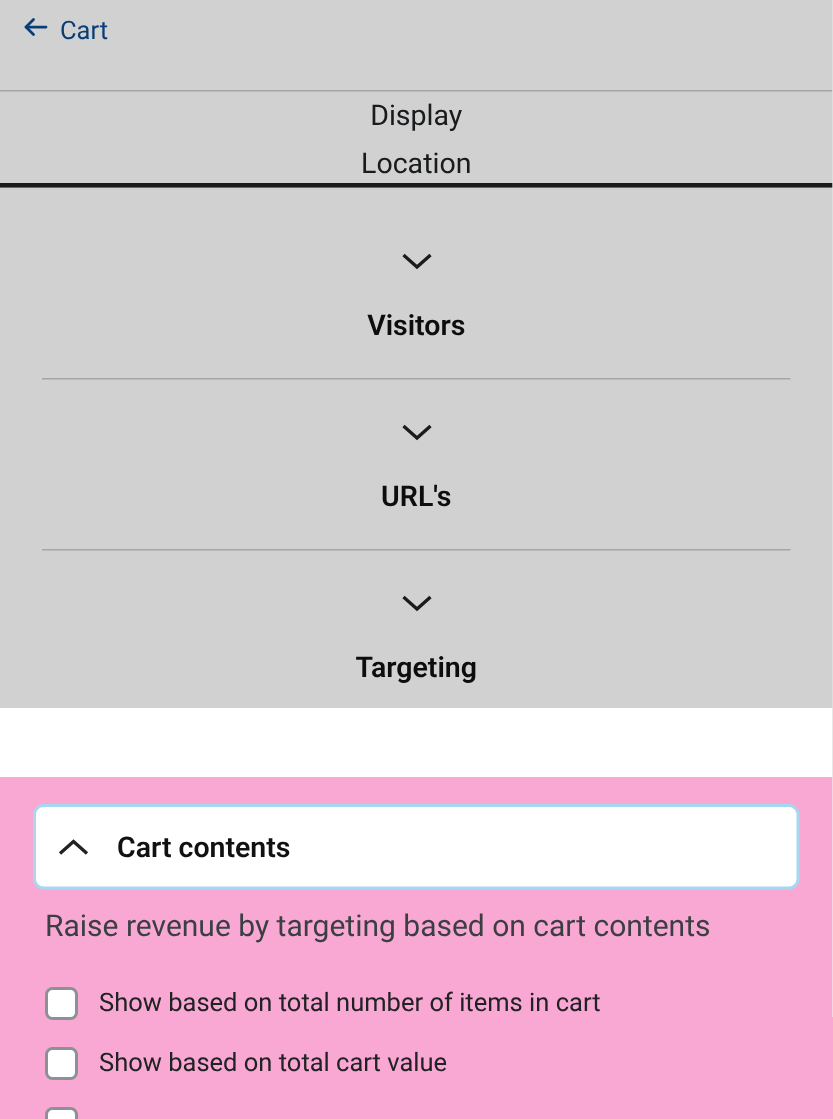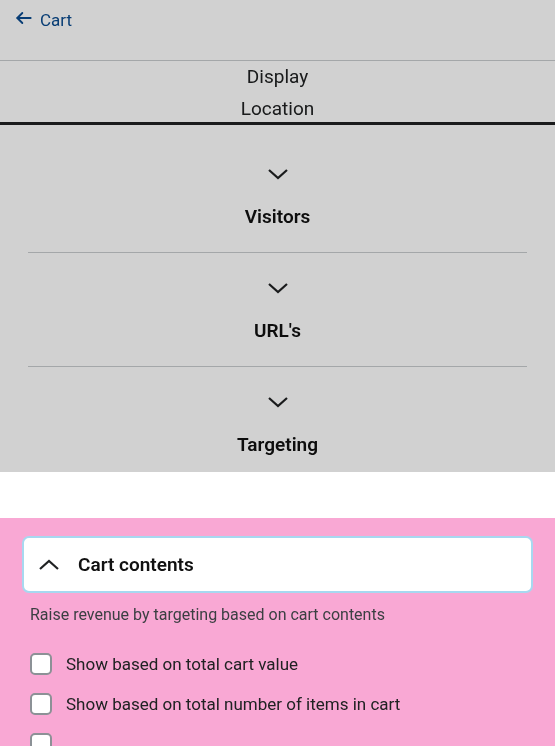--- a/index.html
+++ b/index.html
@@ -113,21 +113,21 @@
     align-items: center;
     gap: 18px;
     padding: 15px 14px;
     cursor: pointer;
   }
   .active-header .chev { width: 22px; height: 22px; display:flex; align-items:center; justify-content:center;}
   .active-header .chev svg { width: 22px; height: 14px; stroke: #202223; stroke-width: 2.2; fill: none; }
   .active-header .section-title { font-size: 19px; font-weight: 600; }
   .panel-body { padding: 0 26px; }
   .panel-desc {
-    font-size: 16px;
+    font-size: 20px;
     color: #3b3f42;
     margin-bottom: 20px;
   }
   .option-row {
     display: flex;
     align-items: center;
     gap: 14px;
     padding: 9px 0;
     cursor: pointer;
   }
@@ -208,24 +208,24 @@
           <polyline points="2,11 11,3 20,11"></polyline>
         </svg>
     </span>
     <span class="section-title">Cart contents</span>
   </div>
   <div class="panel-body">
     <div class="panel-desc">Raise revenue by targeting based on cart contents</div>
 
     <div class="option-row">
       <span class="checkbox"></span>
-      <span class="option-label">Show based on total cart value</span>
+      <span class="option-label">Show based on total number of items in cart</span>
     </div>
     <div class="option-row">
       <span class="checkbox"></span>
-      <span class="option-label">Show based on total number of items in cart</span>
+      <span class="option-label">Show based on total cart value</span>
     </div>
     <div class="option-row">
       <span class="checkbox"></span>
     </div>
     <div class="divider-bottom"></div>
   </div>
 </div>
 
 </body></html>

